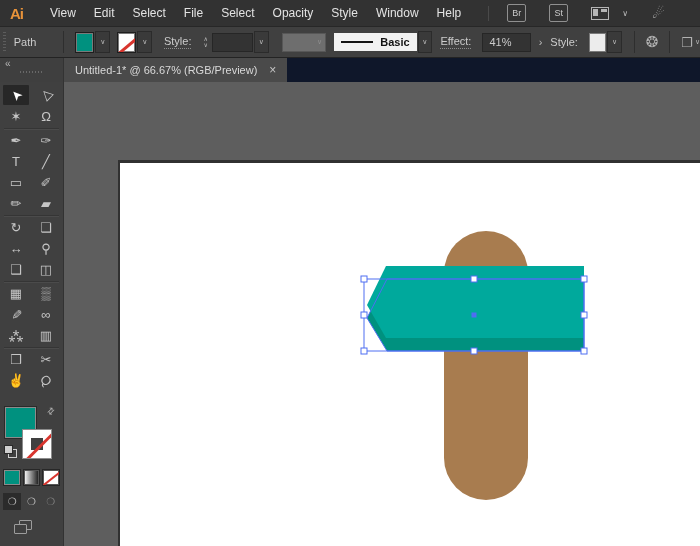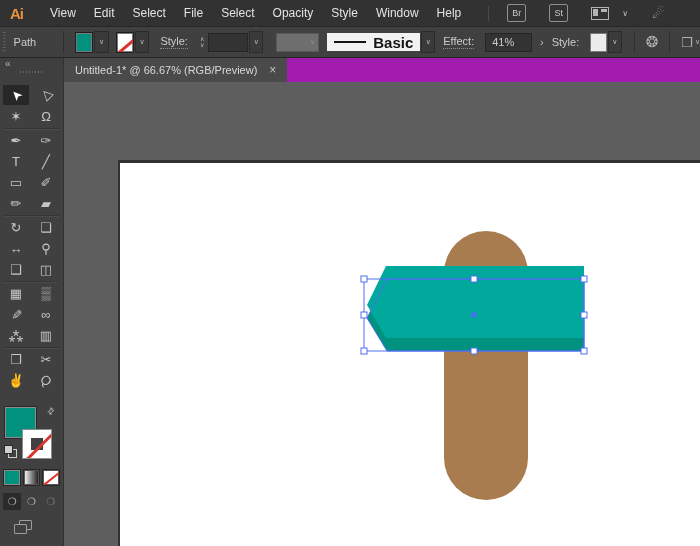--- a/index.html
+++ b/index.html
@@ -33,34 +33,34 @@
           font-size:7px;display:flex;align-items:center;justify-content:center;margin:0 1px;}
   .dotted{border-bottom:1px dotted #8d8d8d;padding-bottom:1px;}
   .spinner{display:flex;flex-direction:column;color:#b9b9b9;font-size:6px;line-height:6px;margin:0 4px 0 6px;}
   .well{background:#333333;border:1px solid #262626;height:17px;display:flex;align-items:center;padding:0 6px;}
   .stroke-well{width:30px;}
   .profile-dd{width:44px;height:17px;background:#6e6e6e;border:1px solid #575757;display:flex;
               align-items:center;justify-content:flex-end;color:#8e8e8e;font-size:7px;margin-left:12px;padding-right:3px;}
   .basic-combo{background:#f2f2f2;height:18px;display:flex;align-items:center;padding:0 7px;
                color:#141414;margin-left:8px;gap:7px;}
   .stroke-line{width:32px;height:2px;background:#141414;}
-  .basic-label{font-size:15px;font-weight:bold;}
+  .basic-label{font-size:11px;font-weight:bold;}
   .opacity-well{width:38px;margin-left:5px;}
   .fwd-btn{color:#bdbdbd;font-size:11px;margin:0 8px;}
   .style-swatch{width:17px;height:17px;background:#ececec;border:1px solid #7a7a7a;margin-left:5px;}
   .recolor{font-size:15px;color:#b2b2b2;}
   .doc-icon{font-size:13px;color:#b2b2b2;}
   .tiny-chev{font-size:7px;color:#b2b2b2;margin-left:2px;}
   
   .tabrow{flex:0 0 24px;display:flex;}
   .tb-header{width:63px;background:#3f3f3f;position:relative;border-right:1px solid #333;}
   .collapse{position:absolute;left:5px;top:0px;color:#b5b5b5;font-size:10px;}
   .grip-h{position:absolute;left:20px;top:13px;width:22px;height:2px;
           background:repeating-linear-gradient(90deg,#686868 0 1px,transparent 1px 3px);}
-  .tabbar{flex:1;background:#a21caf;display:flex;align-items:stretch;}
+  .tabbar{flex:1;background:#0f172a;display:flex;align-items:stretch;}
   .tab{background:#4a4a4a;display:flex;align-items:center;gap:12px;padding:0 11px;
        color:#d9d9d9;font-size:11px;}
   .tab-close{color:#c5c5c5;font-size:12px;line-height:1;}
   
   .main{flex:1;display:flex;min-height:0;}
   .toolbar{width:63px;background:#404040;border-right:1px solid #323232;display:flex;
            flex-direction:column;padding-top:3px;flex:0 0 63px;}
   .tool-row{height:21px;display:flex;padding:0 3px;gap:4px;}
   .tool{width:26px;height:20px;display:flex;align-items:center;justify-content:center;
         color:#c6c6c6;font-size:13px;border-radius:1px;}

